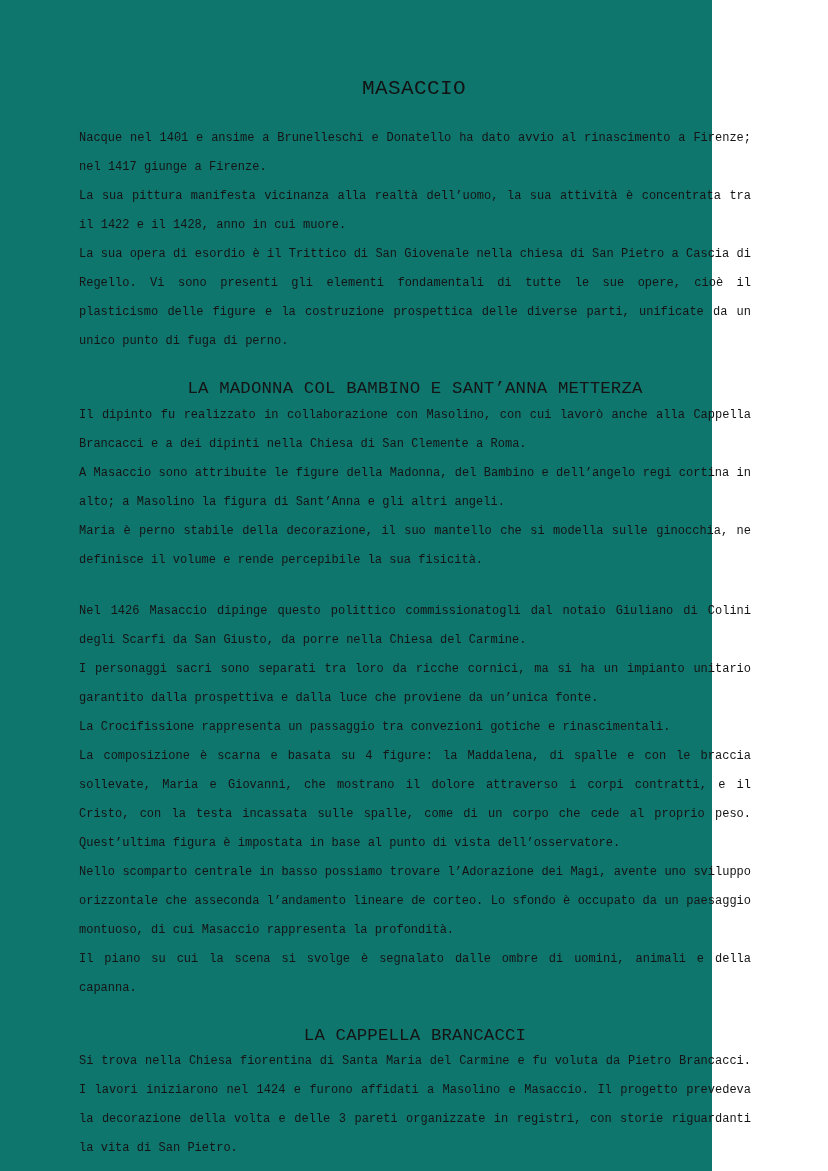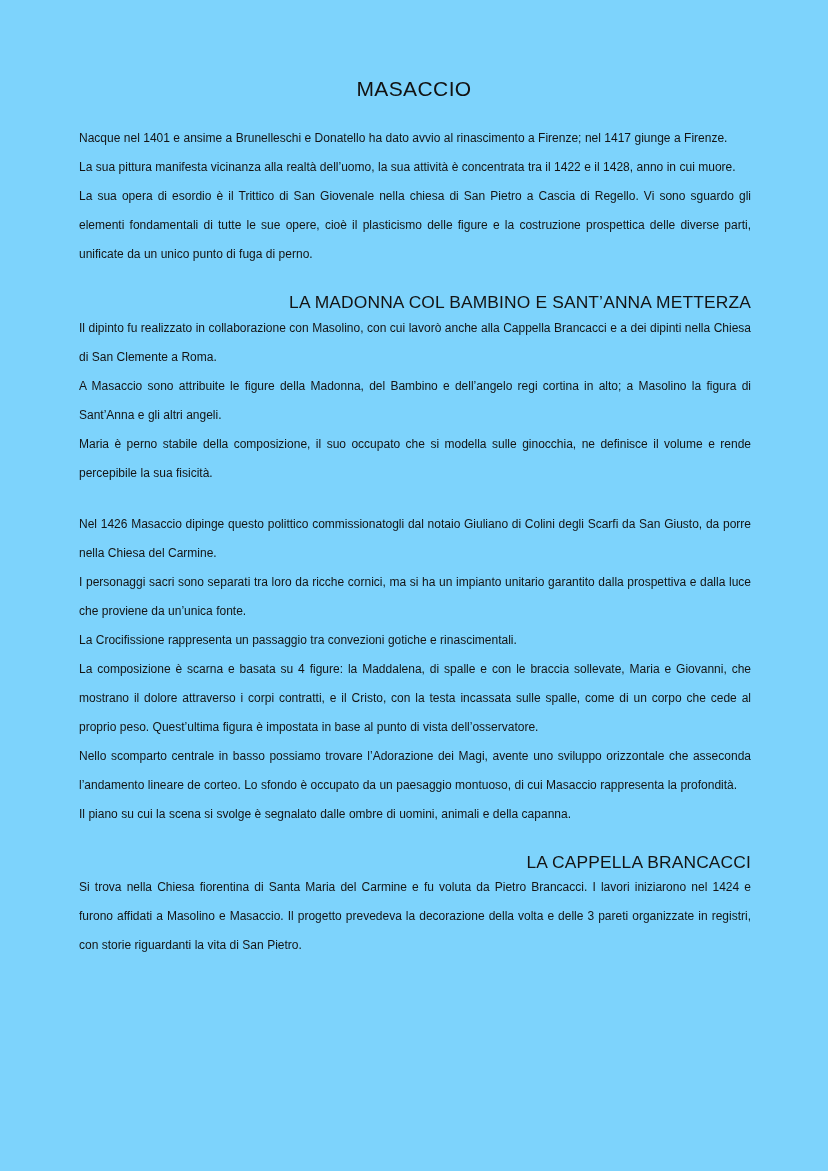--- a/index.html
+++ b/index.html
@@ -11,24 +11,25 @@
   body {
     width: 828px;
     height: 1171px;
     overflow: hidden;
     font-family: "Liberation Sans", sans-serif;
     color: #141414;
     -webkit-font-smoothing: antialiased;
   }
   .page {
     position: relative;
-    width: 828px;
+    width: 712px;
     height: 1171px;
-    background: #7dd3fc;
+    background: #0f766e;
     box-sizing: border-box;
+    font-family: Liberation Mono, monospace;
   }
   .doc-title {
     position: absolute;
     top: 76px;
     left: 0;
     width: 828px;
     text-align: center;
     font-size: 21px;
     line-height: 26px;
     letter-spacing: 0.4px;
@@ -48,49 +49,49 @@
     text-align: justify;
     text-justify: inter-word;
     color: #141414;
     hyphens: none;
     word-spacing: 0.1px;
   }
   .heading {
     margin: 0;
     font-size: 17.4px;
     line-height: 22.3px;
-    text-align: right;
+    text-align: center;
     font-weight: 400;
     letter-spacing: 0.15px;
     color: #141414;
   }
   .spacer {
     height: 22.3px;
   }
   .para + .para { margin-top: 0; }
 </style>
 </head>
 <body>
 
 <div class="page">
 
   <div class="doc-title">MASACCIO</div>
 
   <div class="body-col">
 
     <p class="para">Nacque nel 1401 e ansime a Brunelleschi e Donatello ha dato avvio al rinascimento a Firenze; nel 1417 giunge a Firenze.</p>
     <p class="para">La sua pittura manifesta vicinanza alla realtà dell’uomo, la sua attività è concentrata tra il 1422 e il 1428, anno in cui muore.</p>
-    <p class="para">La sua opera di esordio è il Trittico di San Giovenale nella chiesa di San Pietro a Cascia di Regello. Vi sono sguardo gli elementi fondamentali di tutte le sue opere, cioè il plasticismo delle figure e la costruzione prospettica delle diverse parti, unificate da un unico punto di fuga di perno.</p>
+    <p class="para">La sua opera di esordio è il Trittico di San Giovenale nella chiesa di San Pietro a Cascia di Regello. Vi sono presenti gli elementi fondamentali di tutte le sue opere, cioè il plasticismo delle figure e la costruzione prospettica delle diverse parti, unificate da un unico punto di fuga di perno.</p>
 
     <div class="spacer"></div>
 
     <p class="heading">LA MADONNA COL BAMBINO E SANT’ANNA METTERZA</p>
     <p class="para">Il dipinto fu realizzato in collaborazione con Masolino, con cui lavorò anche alla Cappella Brancacci e a dei dipinti nella Chiesa di San Clemente a Roma.</p>
     <p class="para">A Masaccio sono attribuite le figure della Madonna, del Bambino e dell’angelo regi cortina in alto; a Masolino la figura di Sant’Anna e gli altri angeli.</p>
-    <p class="para">Maria è perno stabile della composizione, il suo occupato che si modella sulle ginocchia, ne definisce il volume e rende percepibile la sua fisicità.</p>
+    <p class="para">Maria è perno stabile della decorazione, il suo mantello che si modella sulle ginocchia, ne definisce il volume e rende percepibile la sua fisicità.</p>
 
     <div class="spacer"></div>
 
     <p class="para">Nel 1426 Masaccio dipinge questo polittico commissionatogli dal notaio Giuliano di Colini degli Scarfi da San Giusto, da porre nella Chiesa del Carmine.</p>
     <p class="para">I personaggi sacri sono separati tra loro da ricche cornici, ma si ha un impianto unitario garantito dalla prospettiva e dalla luce che proviene da un’unica fonte.</p>
     <p class="para">La Crocifissione rappresenta un passaggio tra convezioni gotiche e rinascimentali.</p>
     <p class="para">La composizione è scarna e basata su 4 figure: la Maddalena, di spalle e con le braccia sollevate, Maria e Giovanni, che mostrano il dolore attraverso i corpi contratti, e il Cristo, con la testa incassata sulle spalle, come di un corpo che cede al proprio peso. Quest’ultima figura è impostata in base al punto di vista dell’osservatore.</p>
     <p class="para">Nello scomparto centrale in basso possiamo trovare l’Adorazione dei Magi, avente uno sviluppo orizzontale che asseconda l’andamento lineare de corteo. Lo sfondo è occupato da un paesaggio montuoso, di cui Masaccio rappresenta la profondità.</p>
     <p class="para">Il piano su cui la scena si svolge è segnalato dalle ombre di uomini, animali e della capanna.</p>
 

